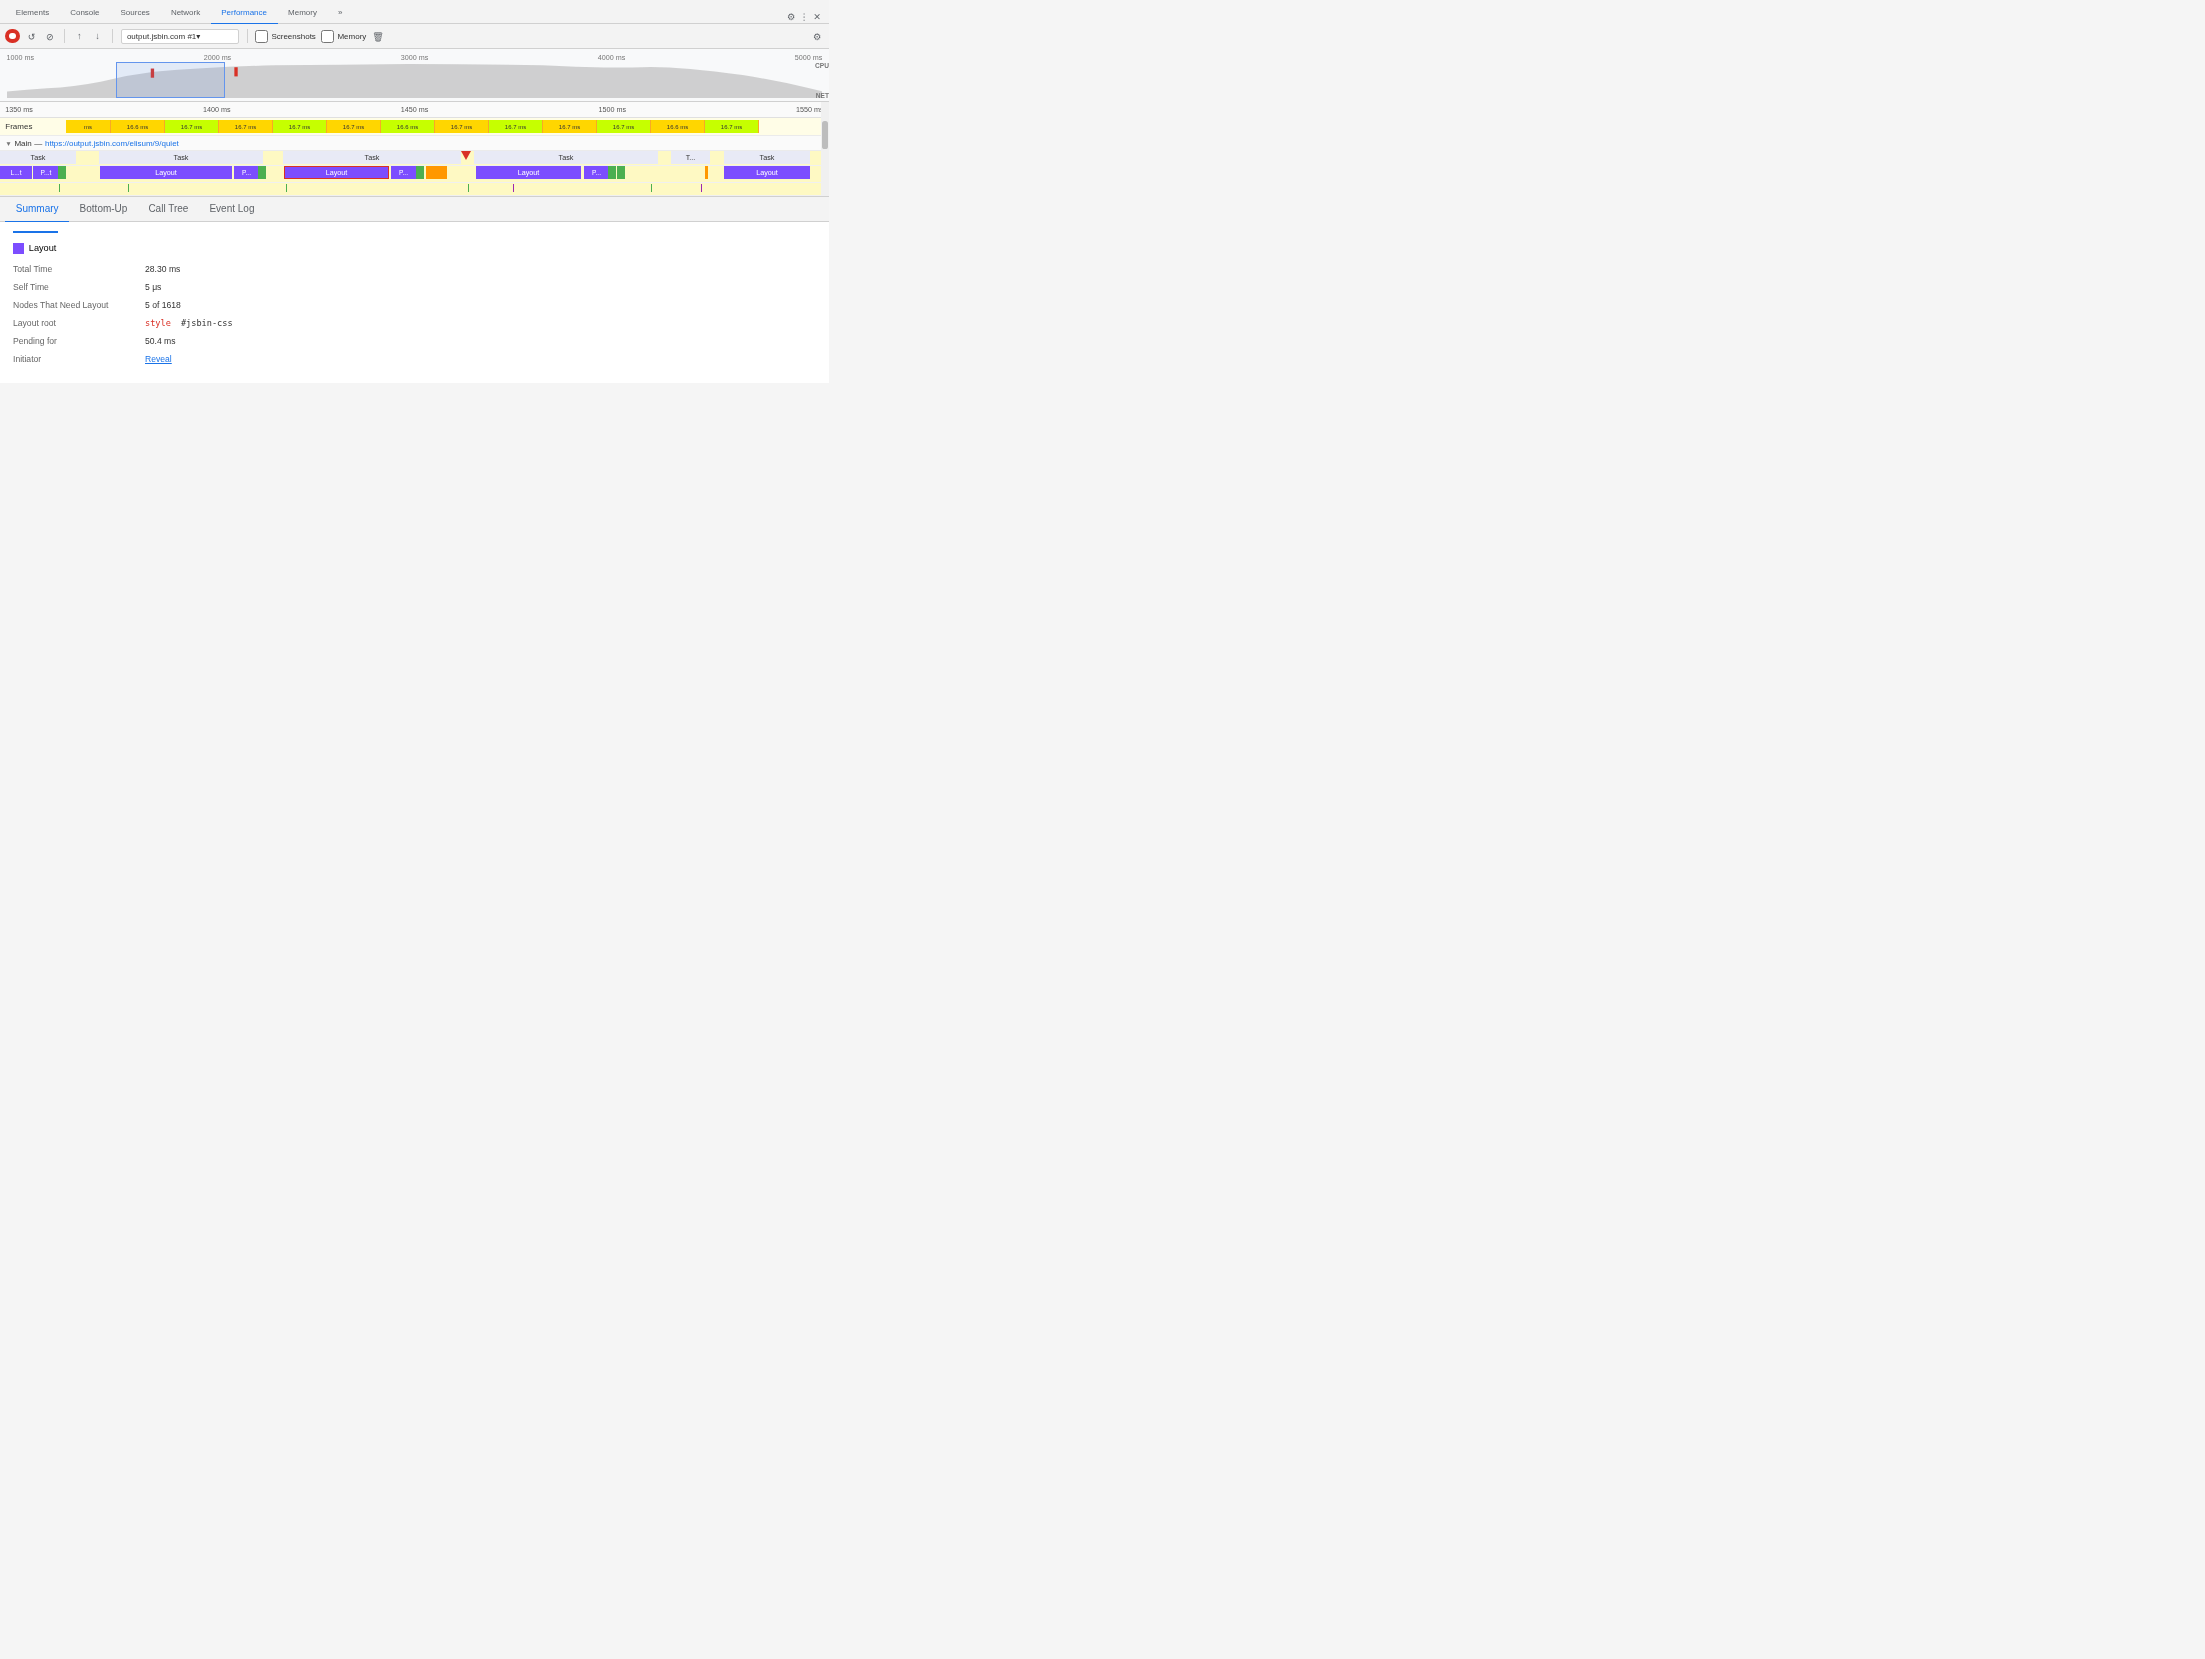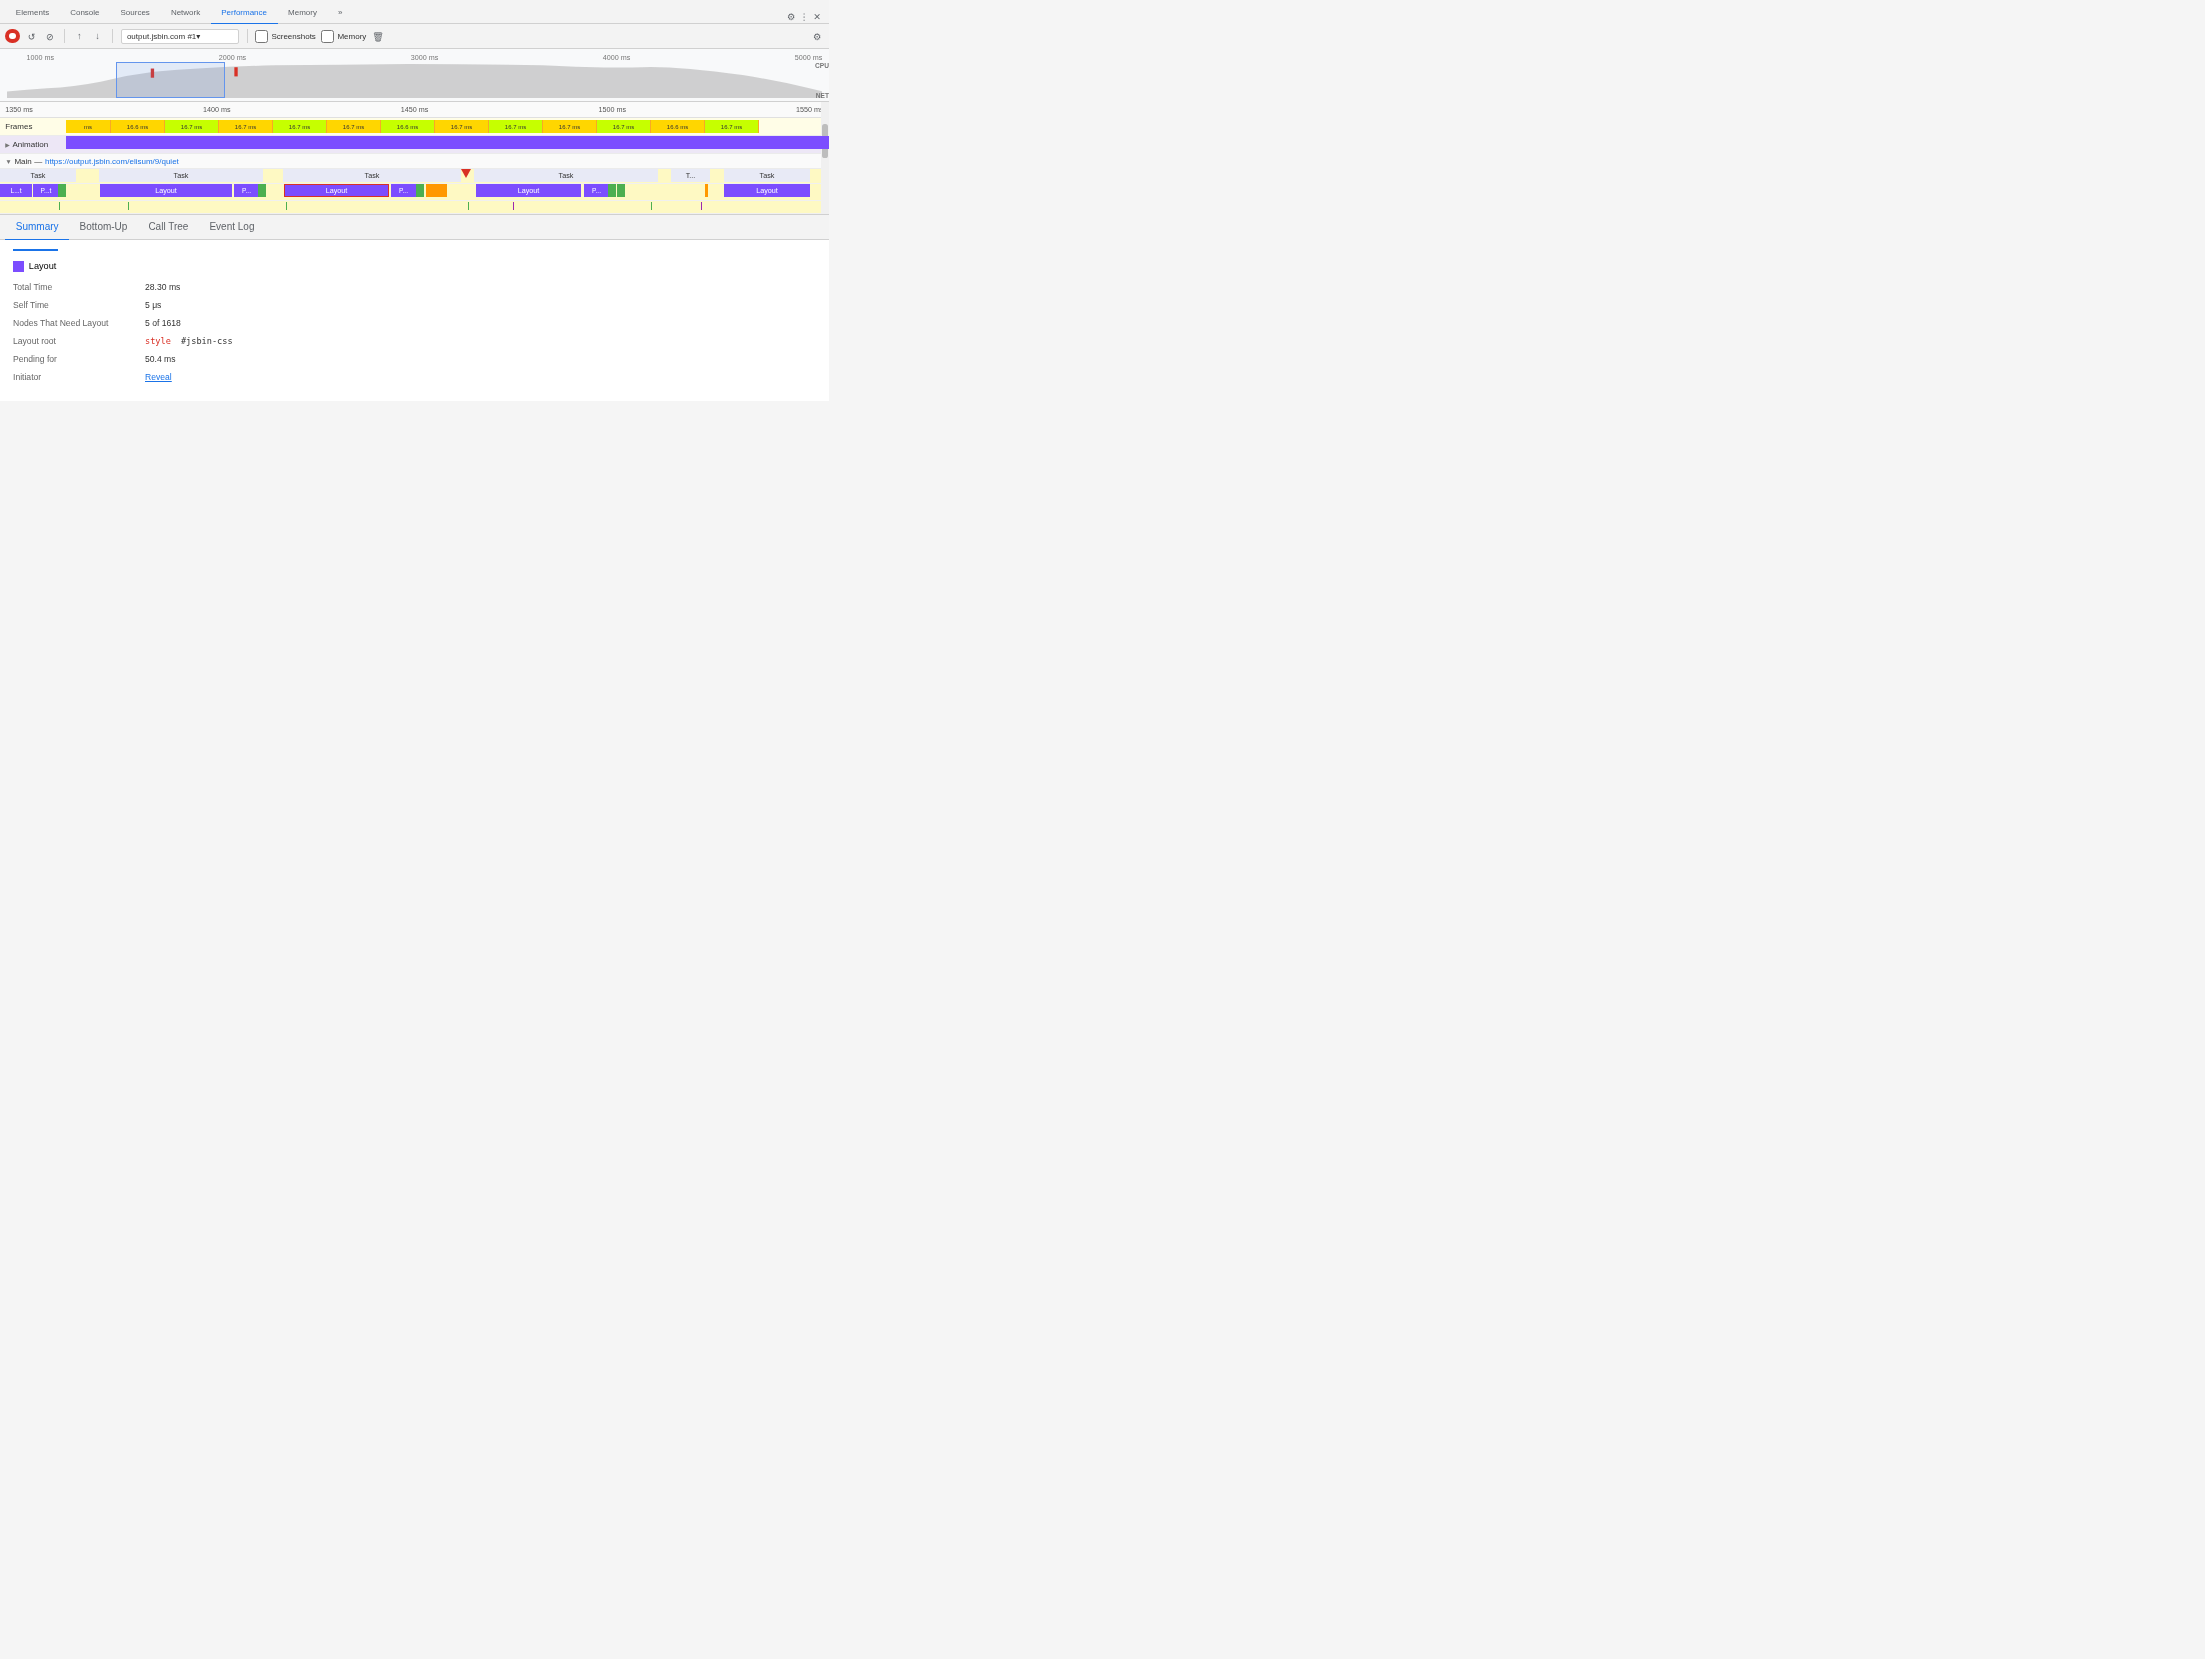--- a/index.html
+++ b/index.html
@@ -92,21 +92,20 @@
 
     .time-ruler-top {
       display: flex;
       align-items: center;
       padding: 0 6.6px;
       padding-top: 4px;
       font-size: 7.2px;
       color: #777;
       position: relative;
       height: 13px;
-      margin-left: 20px;
     }
 
     .time-labels-top {
       display: flex;
       width: 100%;
       justify-content: space-between;
     }
 
     
     .cpu-label {
@@ -473,26 +472,20 @@
         </div>
       <div class="frame-block" style="width:54px; background:#ffd600;">
           <span style="font-size:6px;">16.6 ms</span>
         </div>
       <div class="frame-block" style="width:54px; background:#c6ff00;">
           <span style="font-size:6px;">16.7 ms</span>
         </div>
     </div>
   </div>
 
-  <div class="timeline-row" style="background:#ede7f6;">
-    <div class="row-label collapse-arrow">Animation</div>
-    <div class="row-content">
-      <div class="animation-row-content"></div>
-    </div>
-  </div>
 
 
 
   <div class="main-thread-label">
     <span class="arrow">▼</span>
     <span>Main</span>
     <span> — </span>
     <span style="color:#1a73e8;">https://output.jsbin.com/elisum/9/quiet</span>
   </div>
 

